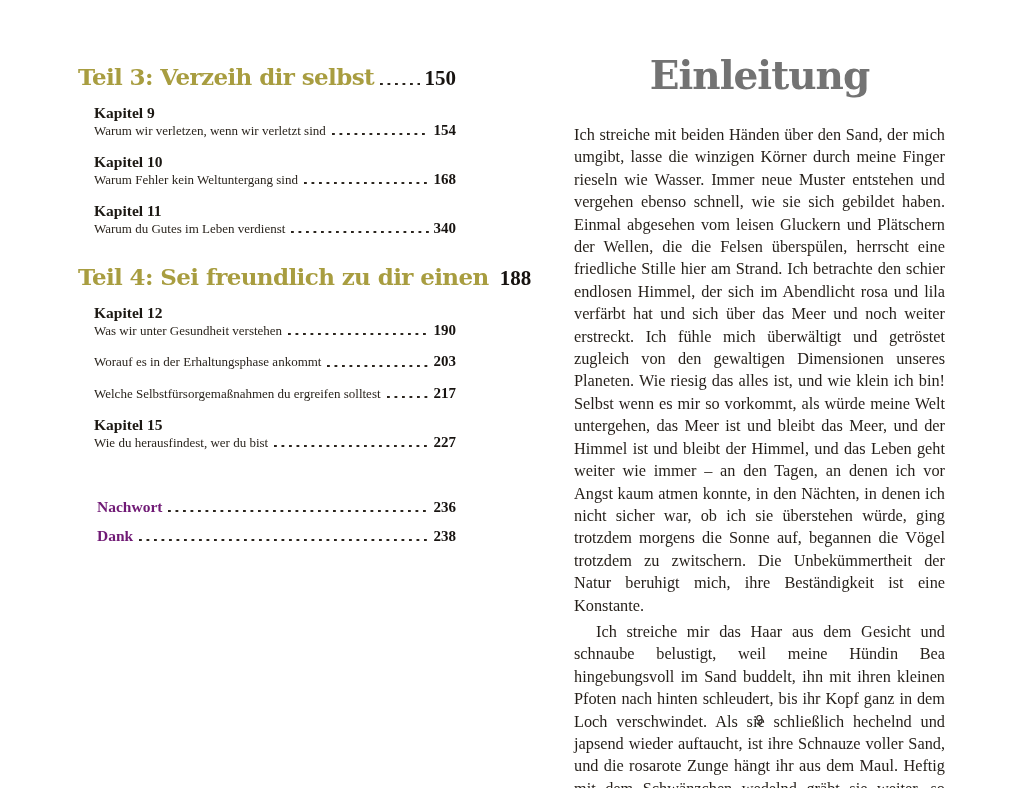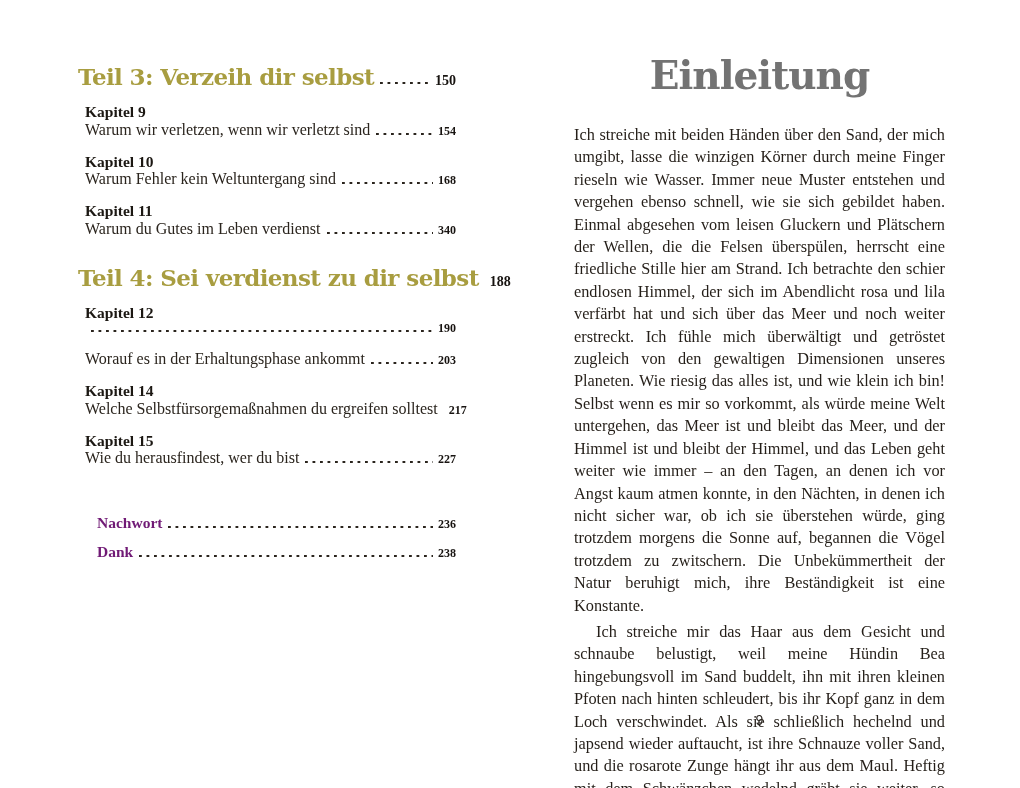--- a/index.html
+++ b/index.html
@@ -37,42 +37,42 @@
     font-weight: 800;
     font-size: 23px;
     line-height: 26px;
     letter-spacing: -0.6px;
     color: #a89d40;
     white-space: nowrap;
     text-align: right;
   }
   .section-2 { margin-top: 27px; }
   .chapter {
-    margin-left: 7px;
+    margin-left: 16px;
     margin-bottom: 14px;
   }
   .chapter-label {
     font-weight: bold;
     font-size: 15.5px;
     line-height: 17.5px;
     color: #1c1813;
   }
   .chapter-title {
-    font-size: 16px;
+    font-size: 13px;
     line-height: 17.5px;
     color: #2a241d;
     white-space: nowrap;
   }
   .toc-page-num {
     font-weight: bold;
-    font-size: 12px;
+    font-size: 15px;
     color: #171310;
     white-space: nowrap;
   }
-  .part-page-num { font-size: 14px; }
+  .part-page-num { font-size: 21px; }
   .leader {
     flex: 1;
     align-self: flex-end;
     height: 4px;
     margin: 0 5px 3px 6px;
     background-image: radial-gradient(circle at 1.5px 2px, #2a241d 1.2px, rgba(0,0,0,0) 1.5px);
     background-size: 7.5px 4px;
     background-repeat: repeat-x;
     background-position: 0 100%;
   }
@@ -160,43 +160,43 @@
       <div class="toc-row">
         <span class="chapter-title">Warum du Gutes im Leben verdienst</span>
         <span class="leader"></span>
         <span class="toc-page-num">340</span>
       </div>
     </div>
   </div>
 
   <div class="toc-section section-2">
     <div class="part-heading-row">
-      <span class="part-title">Teil 4: Sei verdienst zu dir selbst</span>
+      <span class="part-title">Teil 4: Sei freundlich zu dir einen</span>
       <span class="leader"></span>
       <span class="toc-page-num part-page-num">188</span>
     </div>
 
     <div class="chapter">
       <div class="chapter-label">Kapitel 12</div>
       <div class="toc-row">
+        <span class="chapter-title">Was wir unter Gesundheit verstehen</span>
         <span class="leader"></span>
         <span class="toc-page-num">190</span>
       </div>
     </div>
 
     <div class="chapter">
       <div class="toc-row">
         <span class="chapter-title">Worauf es in der Erhaltungsphase ankommt</span>
         <span class="leader"></span>
         <span class="toc-page-num">203</span>
       </div>
     </div>
 
     <div class="chapter">
-      <div class="chapter-label">Kapitel 14</div>
       <div class="toc-row">
         <span class="chapter-title">Welche Selbstfürsorgemaßnahmen du ergreifen solltest</span>
         <span class="leader"></span>
         <span class="toc-page-num">217</span>
       </div>
     </div>
 
     <div class="chapter">
       <div class="chapter-label">Kapitel 15</div>
       <div class="toc-row">

